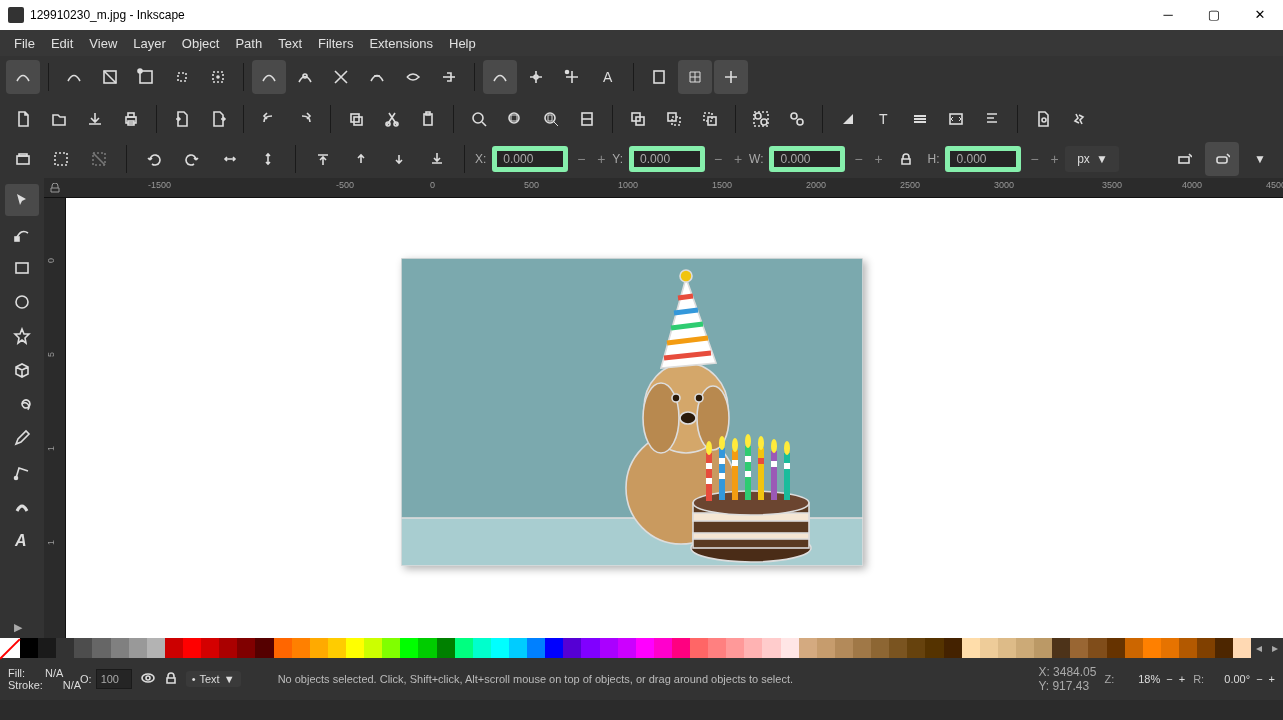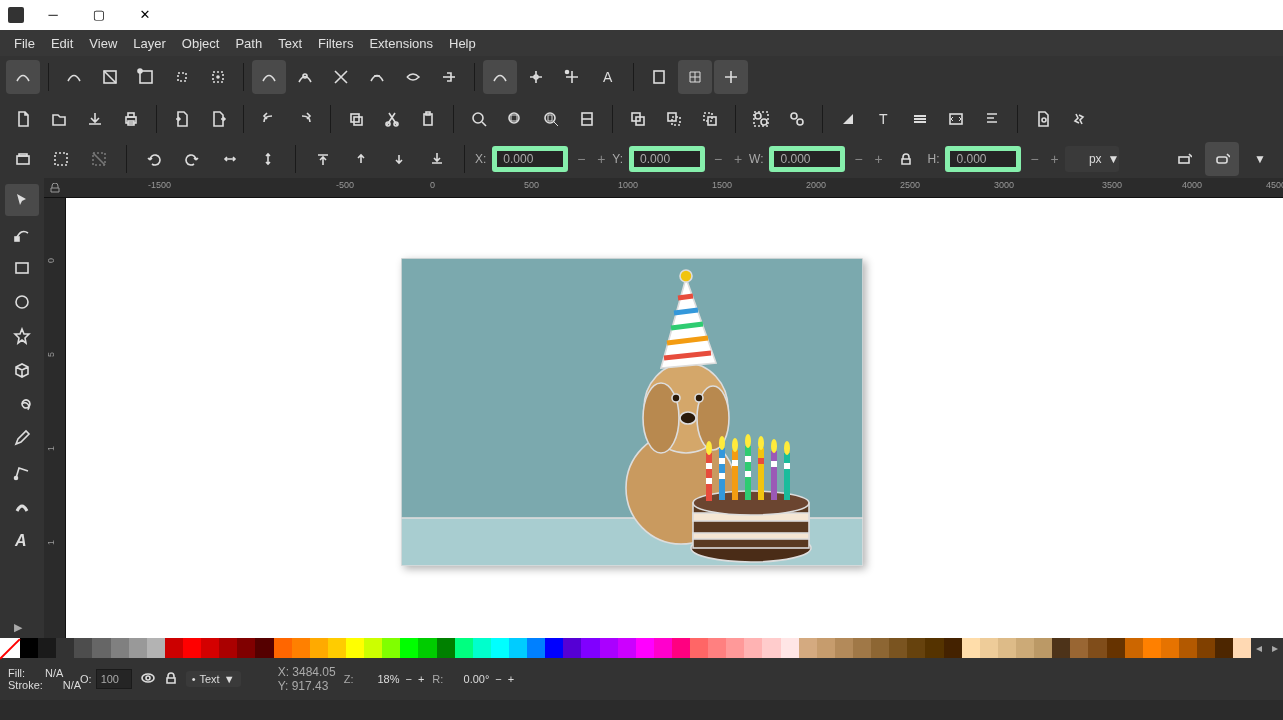--- a/index.html
+++ b/index.html
@@ -14,21 +14,21 @@
 .toolbar{height:42px;background:#333;display:flex;align-items:center;padding:0 6px;gap:2px}
 .tbtn{width:34px;height:34px;display:flex;align-items:center;justify-content:center;border-radius:4px}
 .tbtn.active{background:#4a4a4a}
 .vsep{width:1px;height:28px;background:#1a1a1a;margin:0 6px}
 .toolbar2{height:42px;background:#333;display:flex;align-items:center;padding:0 6px;gap:2px}
 .coordrow{height:38px;background:#333;display:flex;align-items:center;padding:0 6px;gap:4px}
 .coord{display:flex;align-items:center;gap:6px}
 .coord .lbl{color:#aaa;font-size:12px}
 .coord input{width:76px;height:26px;background:#252525;border:5px solid #86efac;color:#aaa;padding:0 6px;font-size:12px;border-radius:3px}
 .stepbtn{width:14px;height:26px;color:#888;display:flex;align-items:center;justify-content:center;font-size:14px;line-height:1}
-.unitsel{background:#3a3a3a;height:26px;width:54px;display:flex;align-items:center;justify-content:flex-end;border-radius:3px;gap:6px;font-size:12px}
+.unitsel{background:#3a3a3a;height:26px;width:54px;display:flex;align-items:center;justify-content:center;border-radius:3px;gap:6px;font-size:12px}
 .workspace{position:relative;height:460px;display:flex}
 .toolbox{width:44px;background:#333;display:flex;flex-direction:column;align-items:center;padding-top:6px;gap:2px}
 .tool{width:34px;height:32px;display:flex;align-items:center;justify-content:center;border-radius:3px}
 .tool.active{background:#4a4a4a}
 .rulerspace{flex:1;display:flex;flex-direction:column}
 .ruler-h{height:20px;background:#2b2b2b;position:relative;font-size:9px;color:#999;overflow:hidden;border-bottom:1px solid #111;display:flex}
 .ruler-corner{width:22px;height:20px;background:#2b2b2b;display:flex;align-items:center;justify-content:center}
 .ruler-h-track{flex:1;position:relative}
 .ruler-h-track span{position:absolute;top:2px}
 .canvaswrap{flex:1;display:flex}
@@ -52,20 +52,21 @@
 .zoom .zl{color:#aaa}
 .zoom .zv{width:40px;text-align:right}
 svg{stroke:#ddd;fill:none;stroke-width:1.6}
 .expand{position:absolute;bottom:4px;left:14px;color:#aaa;font-size:11px}
 </style>
 </head>
 <body>
 
 <div class="titlebar">
   <div class="ico"></div>
+  <div class="title">129910230_m.jpg - Inkscape</div>
   <div class="winbtns">
     <div class="winbtn">─</div>
     <div class="winbtn">▢</div>
     <div class="winbtn">✕</div>
   </div>
 </div>
 
 <div class="menubar">
   <div class="menuitem">File</div>
   <div class="menuitem">Edit</div>
@@ -713,20 +714,21 @@
   <div style="width:130px;display:flex;gap:8px;align-items:center">
     <span><svg width="16" height="16">
           <ellipse cx="8" cy="8" rx="6" ry="4"></ellipse>
           <circle cx="8" cy="8" r="2"></circle>
         </svg></span>
     <span><svg width="14" height="14">
           <path d="M4 7v-2a3 3 0 0 1 6 0v2 M3 7h8v5h-8z"></path>
         </svg></span>
     <div class="layersel">•<span>Text</span> ▼</div>
   </div>
+  <div class="statusmsg">No objects selected. Click, Shift+click, Alt+scroll mouse on top of objects, or drag around objects to select.</div>
   <div class="coordro">
     <div>X: <span>3484.05</span></div>
     <div>Y: <span>917.43</span></div>
   </div>
   <div class="zoom">
     <span class="zl">Z:</span>
     <span class="zv">18%</span>
     <span>−</span>
     <span>+</span>
   </div>

